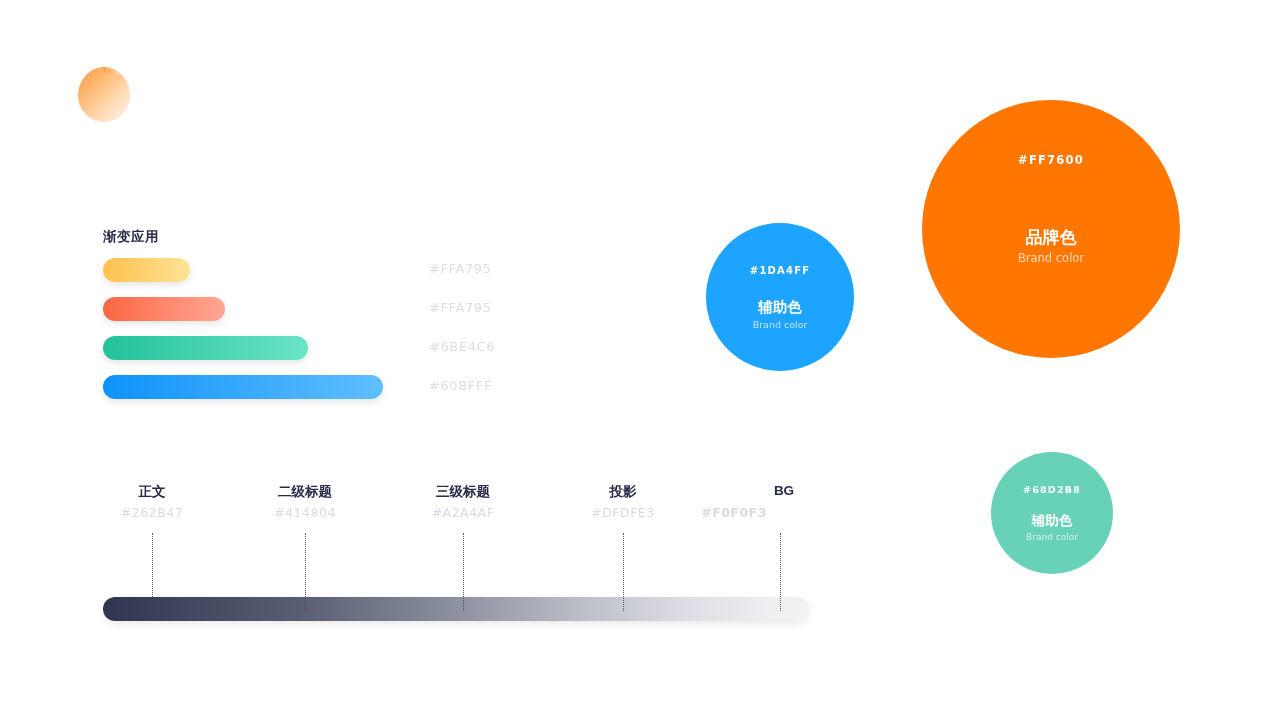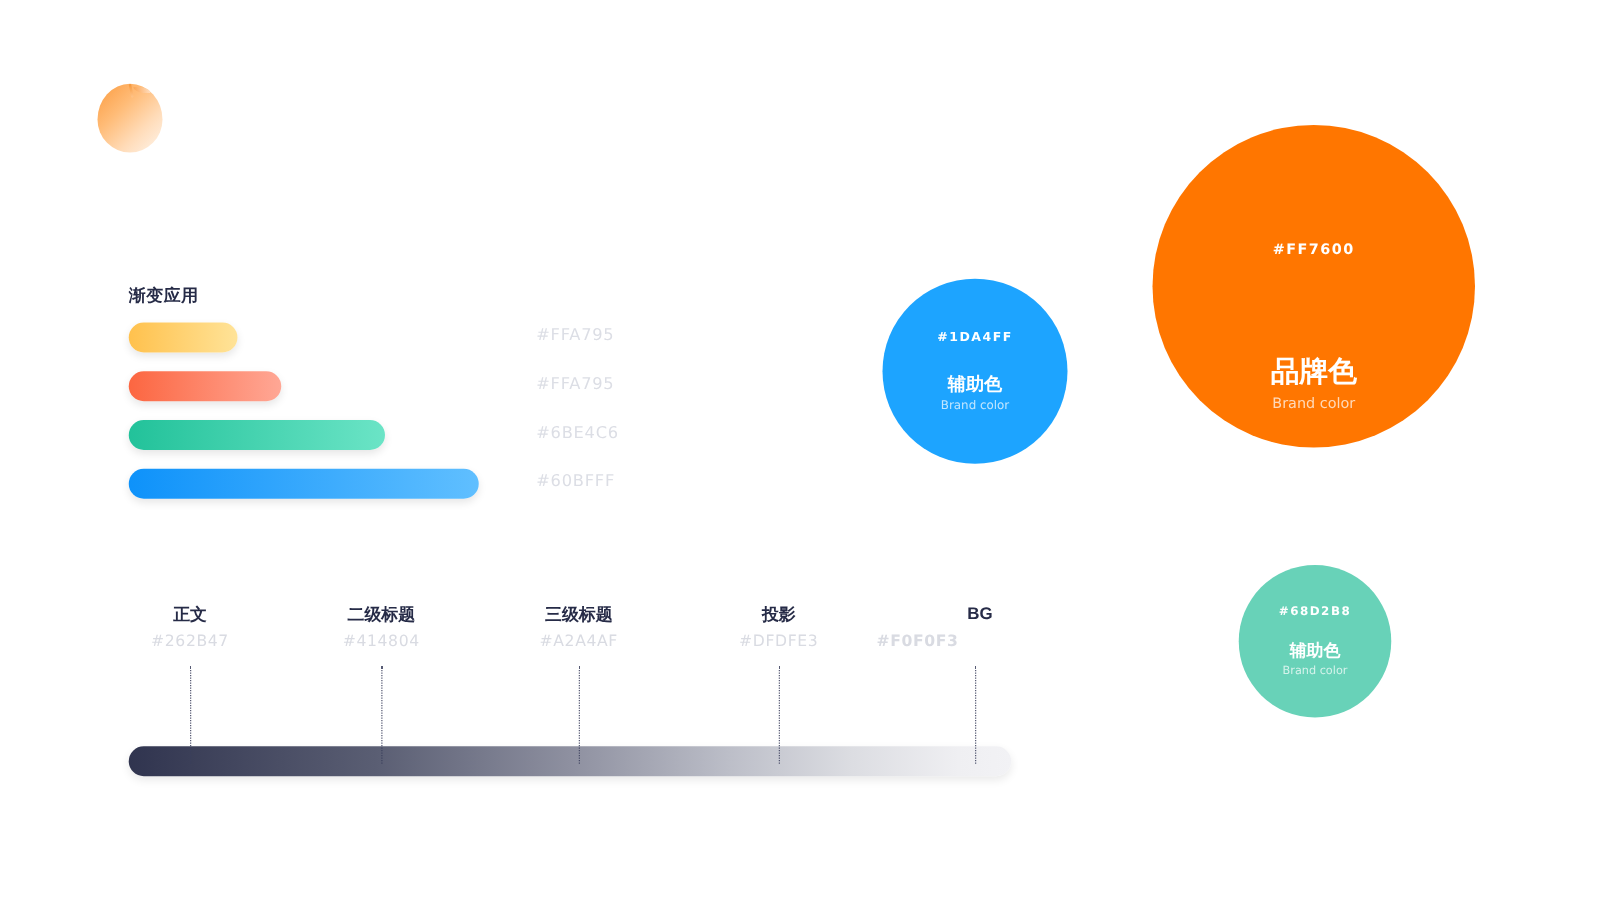--- a/index.html
+++ b/index.html
@@ -155,22 +155,22 @@
         <div class="tick-label" style="left: 623px;">投影</div>
         <div class="tick-hex" style="left: 623px;">#DFDFE3</div>
         <div class="tick" style="left: 780px;"></div>
         <div class="tick-label" style="left: 784px;">BG</div>
         <div class="tick-hex" style="left: 734px; font-weight: bold;">#F0F0F3</div>
       </div>
   </div>
 
   <div id="swatches">
       <div class="circle" style="width: 258px; height: 258px; left: 922px; top: 100px; background: rgb(255, 118, 0);">
-        <div class="circle-hex" style="font-size: 11.5px; margin-top: 92px;">#FF7600</div>
-        <div class="circle-name" style="font-size: 23px; margin-top: 76px;">品牌色</div>
+        <div class="circle-hex" style="font-size: 11.5px; margin-top: 53px;">#FF7600</div>
+        <div class="circle-name" style="font-size: 17px; margin-top: 59px;">品牌色</div>
         <div class="circle-sub" style="font-size: 11.5px; margin-top: 2px;">Brand color</div>
       </div>
       <div class="circle" style="width: 148px; height: 148px; left: 706px; top: 223px; background: rgb(29, 164, 255);">
         <div class="circle-hex" style="font-size: 10px; margin-top: 42px;">#1DA4FF</div>
         <div class="circle-name" style="font-size: 14.5px; margin-top: 22px;">辅助色</div>
         <div class="circle-sub" style="font-size: 9.5px; margin-top: 2px;">Brand color</div>
       </div>
       <div class="circle" style="width: 122px; height: 122px; left: 991px; top: 452px; background: rgb(104, 210, 184);">
         <div class="circle-hex" style="font-size: 9.5px; margin-top: 32px;">#68D2B8</div>
         <div class="circle-name" style="font-size: 13.5px; margin-top: 16.5px;">辅助色</div>

